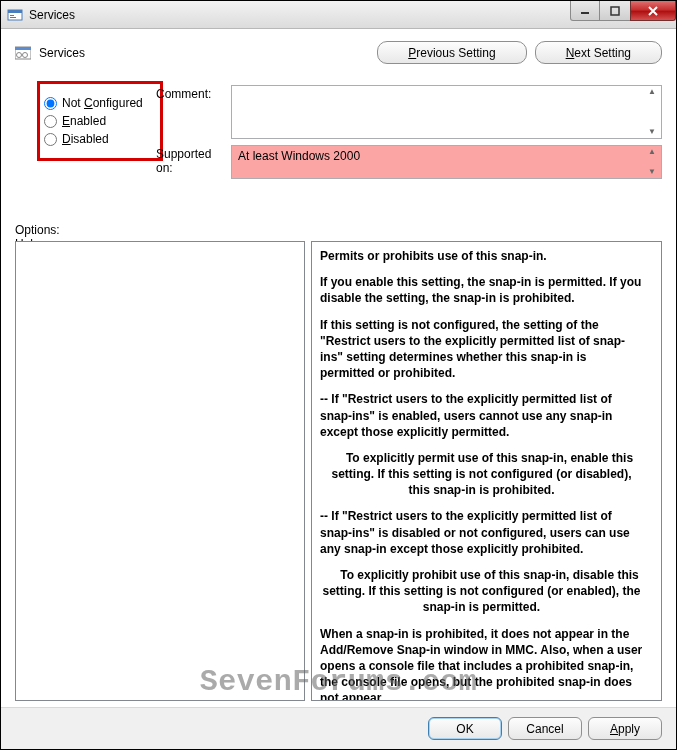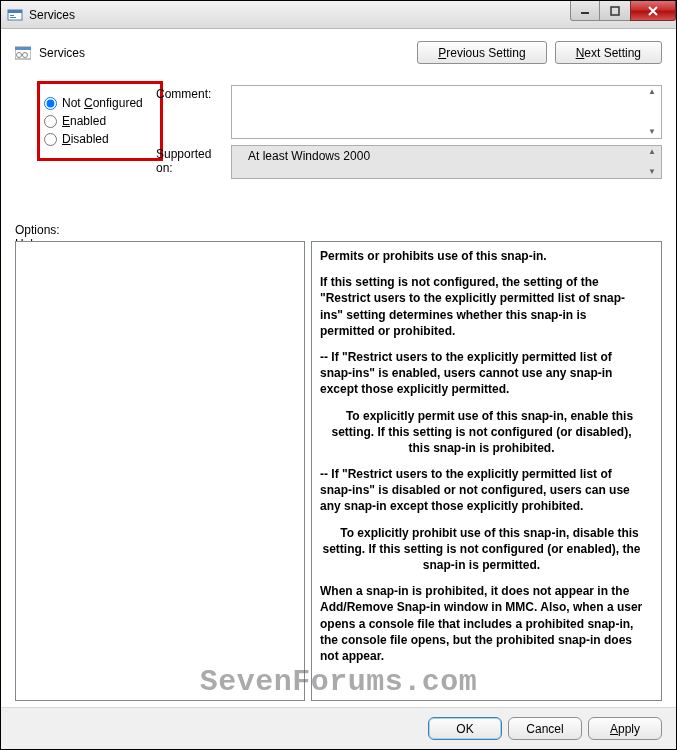--- a/index.html
+++ b/index.html
@@ -68,24 +68,24 @@
     margin-bottom: 14px;
   }
   .header-row .left {
     display: flex;
     align-items: center;
     gap: 8px;
   }
   .header-row .spacer { flex: 1; }
   .nav-btn {
     height: 23px;
-    padding: 0 20px;
+    padding: 0 30px;
     background: linear-gradient(to bottom,#fdfdfd,#e8e8e8);
     border: 1px solid #8f8f8f;
-    border-radius: 3px;
+    border-radius: 10px;
     font-size: 12px;
     cursor: default;
     margin-left: 8px;
   }
   .nav-btn .ul { text-decoration: underline; }
 
   
   .radio-block {
     border: 3px solid #d40000;
     padding: 8px 6px 8px 4px;
@@ -117,22 +117,22 @@
     flex: 1;
     height: 54px;
     border: 1px solid #abadb3;
     background: #fff;
     position: relative;
   }
   .supported-box {
     flex: 1;
     height: 34px;
     border: 1px solid #abadb3;
-    background: #e5e5e5;
-    padding: 3px 18px 3px 16px;
+    background: #fca5a5;
+    padding: 3px 18px 3px 6px;
     position: relative;
     font-size: 12px;
   }
   .spin-arrows {
     position: absolute;
     right: 2px; top: 2px; bottom: 2px;
     width: 14px;
     display: flex; flex-direction: column;
     justify-content: space-between;
   }
@@ -320,20 +320,21 @@
 
 <div class="panels-labels">
   <div class="options-label">Options:</div>
   <div>Help:</div>
 </div>
 
 <div class="panels">
   <div class="panel options"></div>
   <div class="panel help">
     <p>Permits or prohibits use of this snap-in.</p>
+    <p>If you enable this setting, the snap-in is permitted. If you disable the setting, the snap-in is prohibited.</p>
     <p>If this setting is not configured, the setting of the "Restrict users to the explicitly permitted list of snap-ins" setting determines whether this snap-in is permitted or prohibited.</p>
     <p>--  If "Restrict users to the explicitly permitted list of snap-ins" is enabled, users cannot use any snap-in except those explicitly permitted.</p>
     <p class="indent">To explicitly permit use of this snap-in, enable this setting. If this setting is not configured (or disabled), this snap-in is prohibited.</p>
     <p>--  If "Restrict users to the explicitly permitted list of snap-ins" is disabled or not configured, users can use any snap-in except those explicitly prohibited.</p>
     <p class="indent">To explicitly prohibit use of this snap-in, disable this setting. If this setting is not configured (or enabled), the snap-in is permitted.</p>
     <p>When a snap-in is prohibited, it does not appear in the Add/Remove Snap-in window in MMC. Also, when a user opens a console file that includes a prohibited snap-in, the console file opens, but the prohibited snap-in does not appear.</p>
   </div>
 </div>
 
 <div class="watermark">SevenForums.com</div>

